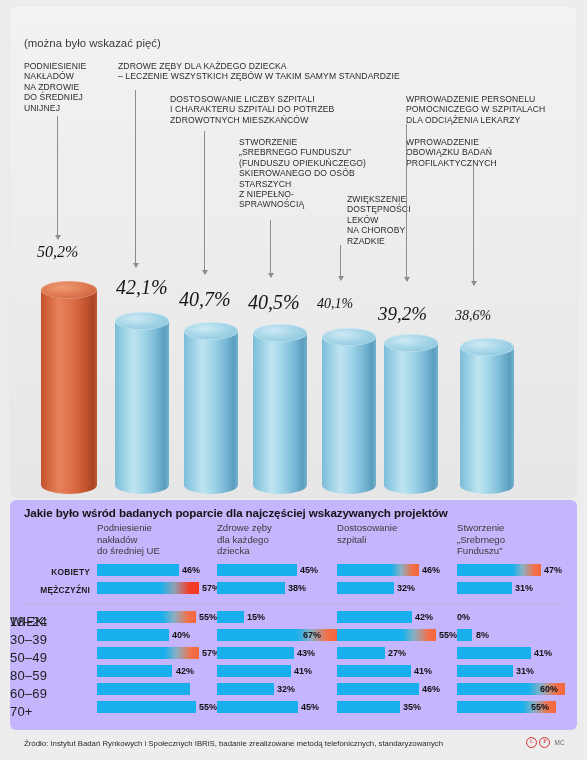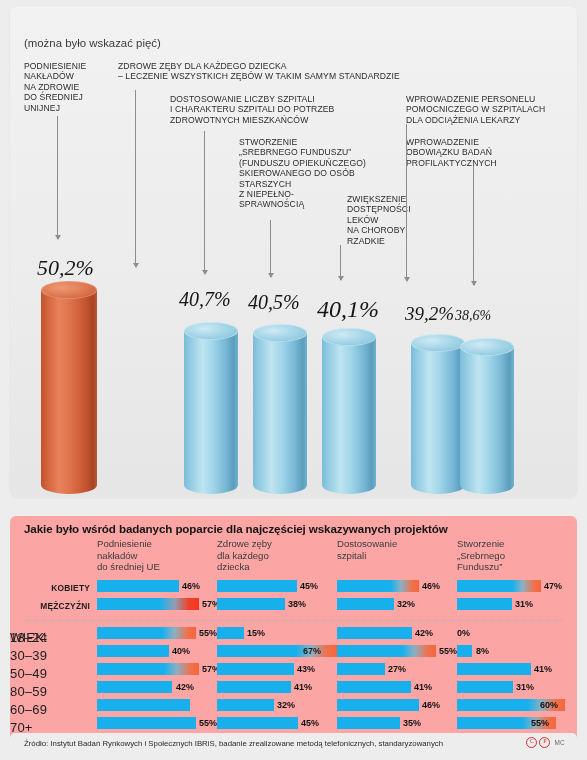--- a/index.html
+++ b/index.html
@@ -99,22 +99,22 @@
   .cyl-val{
     position:absolute;
     font-family:"Liberation Serif", serif;
     font-style:italic;
     color:#151515;
     white-space:nowrap;
   }
 
   
   #bot-card{
-    top:516px; height:230px;
-    background:#fca5a5;
+    top:500px; height:230px;
+    background:#c4b5fd;
     border-radius:6px;
   }
   #bot-title{
     position:absolute;left:14px;top:6px;
     font-size:11.6px;font-weight:bold;color:#141414;
     letter-spacing:-0.1px;white-space:nowrap;
   }
   .col-head{
     position:absolute;
     font-size:9.6px;line-height:11.6px;
@@ -221,23 +221,30 @@
     <div class="leader" style="left:396px;top:118px;height:157px;"></div>
     <div class="leader" style="left:463px;top:160px;height:119px;"></div>
 
     <div id="cyl-area">
 
       <div class="cyl-wrap" style="left:31px;width:56px;height:213px;">
         <div class="cyl red" style="height:213px;">
           <div class="cyl-body"></div>
           <div class="cyl-top"></div>
         </div>
-        <div class="cyl-val" style="left:-4px;top:-38px;font-size:22px;margin-top:12px;">50,2%</div>
-      </div>
-
+        <div class="cyl-val" style="left:-4px;top:-38px;font-size:16px;">50,2%</div>
+      </div>
+
+      <div class="cyl-wrap" style="left:105px;width:54px;height:182px;">
+        <div class="cyl blue" style="height:182px;">
+          <div class="cyl-body"></div>
+          <div class="cyl-top"></div>
+        </div>
+        <div class="cyl-val" style="left:1px;top:-36px;font-size:20px;">42,1%</div>
+      </div>
 
       <div class="cyl-wrap" style="left:174px;width:54px;height:172px;">
         <div class="cyl blue" style="height:172px;">
           <div class="cyl-body"></div>
           <div class="cyl-top"></div>
         </div>
         <div class="cyl-val" style="left:-5px;top:-34px;font-size:20px;">40,7%</div>
       </div>
 
       <div class="cyl-wrap" style="left:243px;width:54px;height:170px;">
@@ -246,24 +253,24 @@
           <div class="cyl-top"></div>
         </div>
         <div class="cyl-val" style="left:-5px;top:-33px;font-size:20px;">40,5%</div>
       </div>
 
       <div class="cyl-wrap" style="left:312px;width:54px;height:166px;">
         <div class="cyl blue" style="height:166px;">
           <div class="cyl-body"></div>
           <div class="cyl-top"></div>
         </div>
-        <div class="cyl-val" style="left:-5px;top:-32px;font-size:24px;">40,1%</div>
-      </div>
-
-      <div class="cyl-wrap" style="left:401px;width:54px;height:160px;">
+        <div class="cyl-val" style="left:-5px;top:-32px;font-size:14px;">40,1%</div>
+      </div>
+
+      <div class="cyl-wrap" style="left:374px;width:54px;height:160px;">
         <div class="cyl blue" style="height:160px;">
           <div class="cyl-body"></div>
           <div class="cyl-top"></div>
         </div>
         <div class="cyl-val" style="left:-6px;top:-31px;font-size:19px;">39,2%</div>
       </div>
 
       <div class="cyl-wrap" style="left:450px;width:54px;height:156px;">
         <div class="cyl blue" style="height:156px;">
           <div class="cyl-body"></div>

